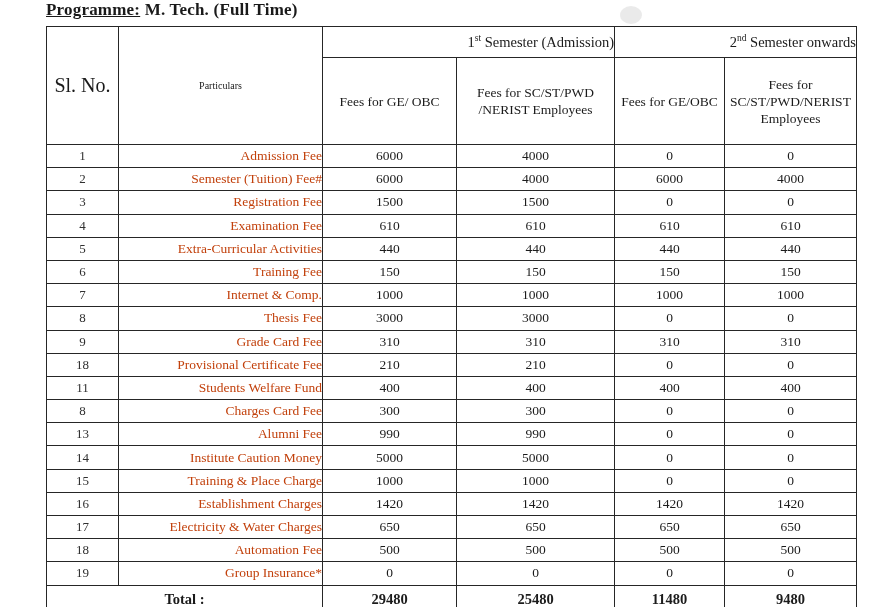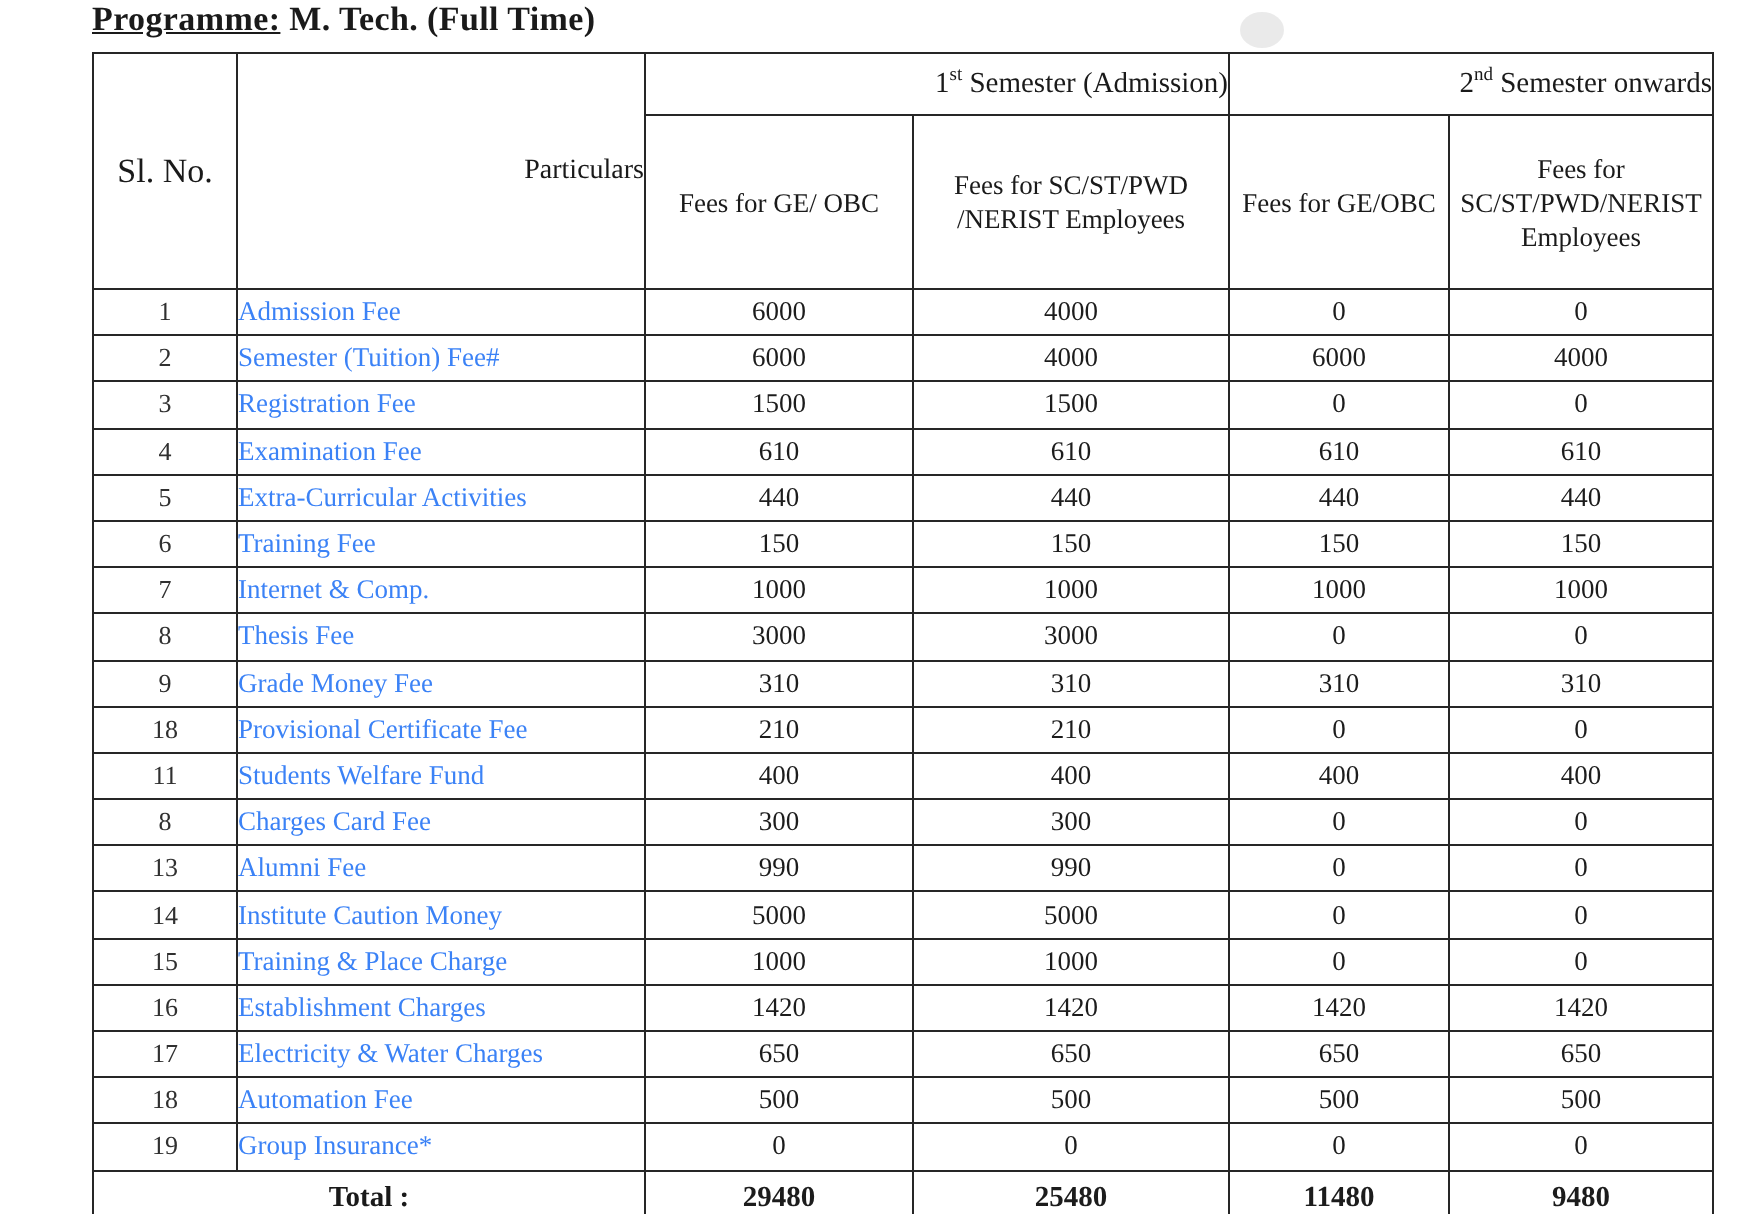--- a/index.html
+++ b/index.html
@@ -56,44 +56,44 @@
   }
   .hdr-sub {
     height: 86px;
     text-align: center;
     font-size: 13.5px;
     line-height: 17px;
     padding: 2px 4px;
   }
   .hdr-slno {
     text-align: center;
-    font-size: 17px;
+    font-size: 20px;
     font-weight: bold;
   }
   .hdr-part {
-    text-align: right;
+    text-align: center;
     padding-left: 10px;
-    font-size: 14px;
+    font-size: 10px;
     font-weight: bold;
   }
   sup {
     font-size: 9.5px;
     vertical-align: super;
   }
   tbody tr { height: 23.2px; }
   td.c-slno {
     text-align: center;
     font-size: 13px;
     color: #303030;
   }
   td.c-part {
-    text-align: left;
+    text-align: right;
     padding-left: 8px;
     font-size: 13.5px;
-    color: #3b82f6;
+    color: #c2410c;
   }
   td.c-num {
     text-align: center;
     font-size: 13.5px;
     color: #1c1c1c;
   }
   tr.total td {
     height: 28px;
     font-weight: bold;
     font-size: 14.5px;
@@ -215,21 +215,21 @@
         <tr>
           <td class="c-slno">8</td>
           <td class="c-part">Thesis Fee</td>
           <td class="c-num">3000</td>
           <td class="c-num">3000</td>
           <td class="c-num">0</td>
           <td class="c-num">0</td>
         </tr>
         <tr>
           <td class="c-slno">9</td>
-          <td class="c-part">Grade Money Fee</td>
+          <td class="c-part">Grade Card Fee</td>
           <td class="c-num">310</td>
           <td class="c-num">310</td>
           <td class="c-num">310</td>
           <td class="c-num">310</td>
         </tr>
         <tr>
           <td class="c-slno">18</td>
           <td class="c-part">Provisional Certificate Fee</td>
           <td class="c-num">210</td>
           <td class="c-num">210</td>

